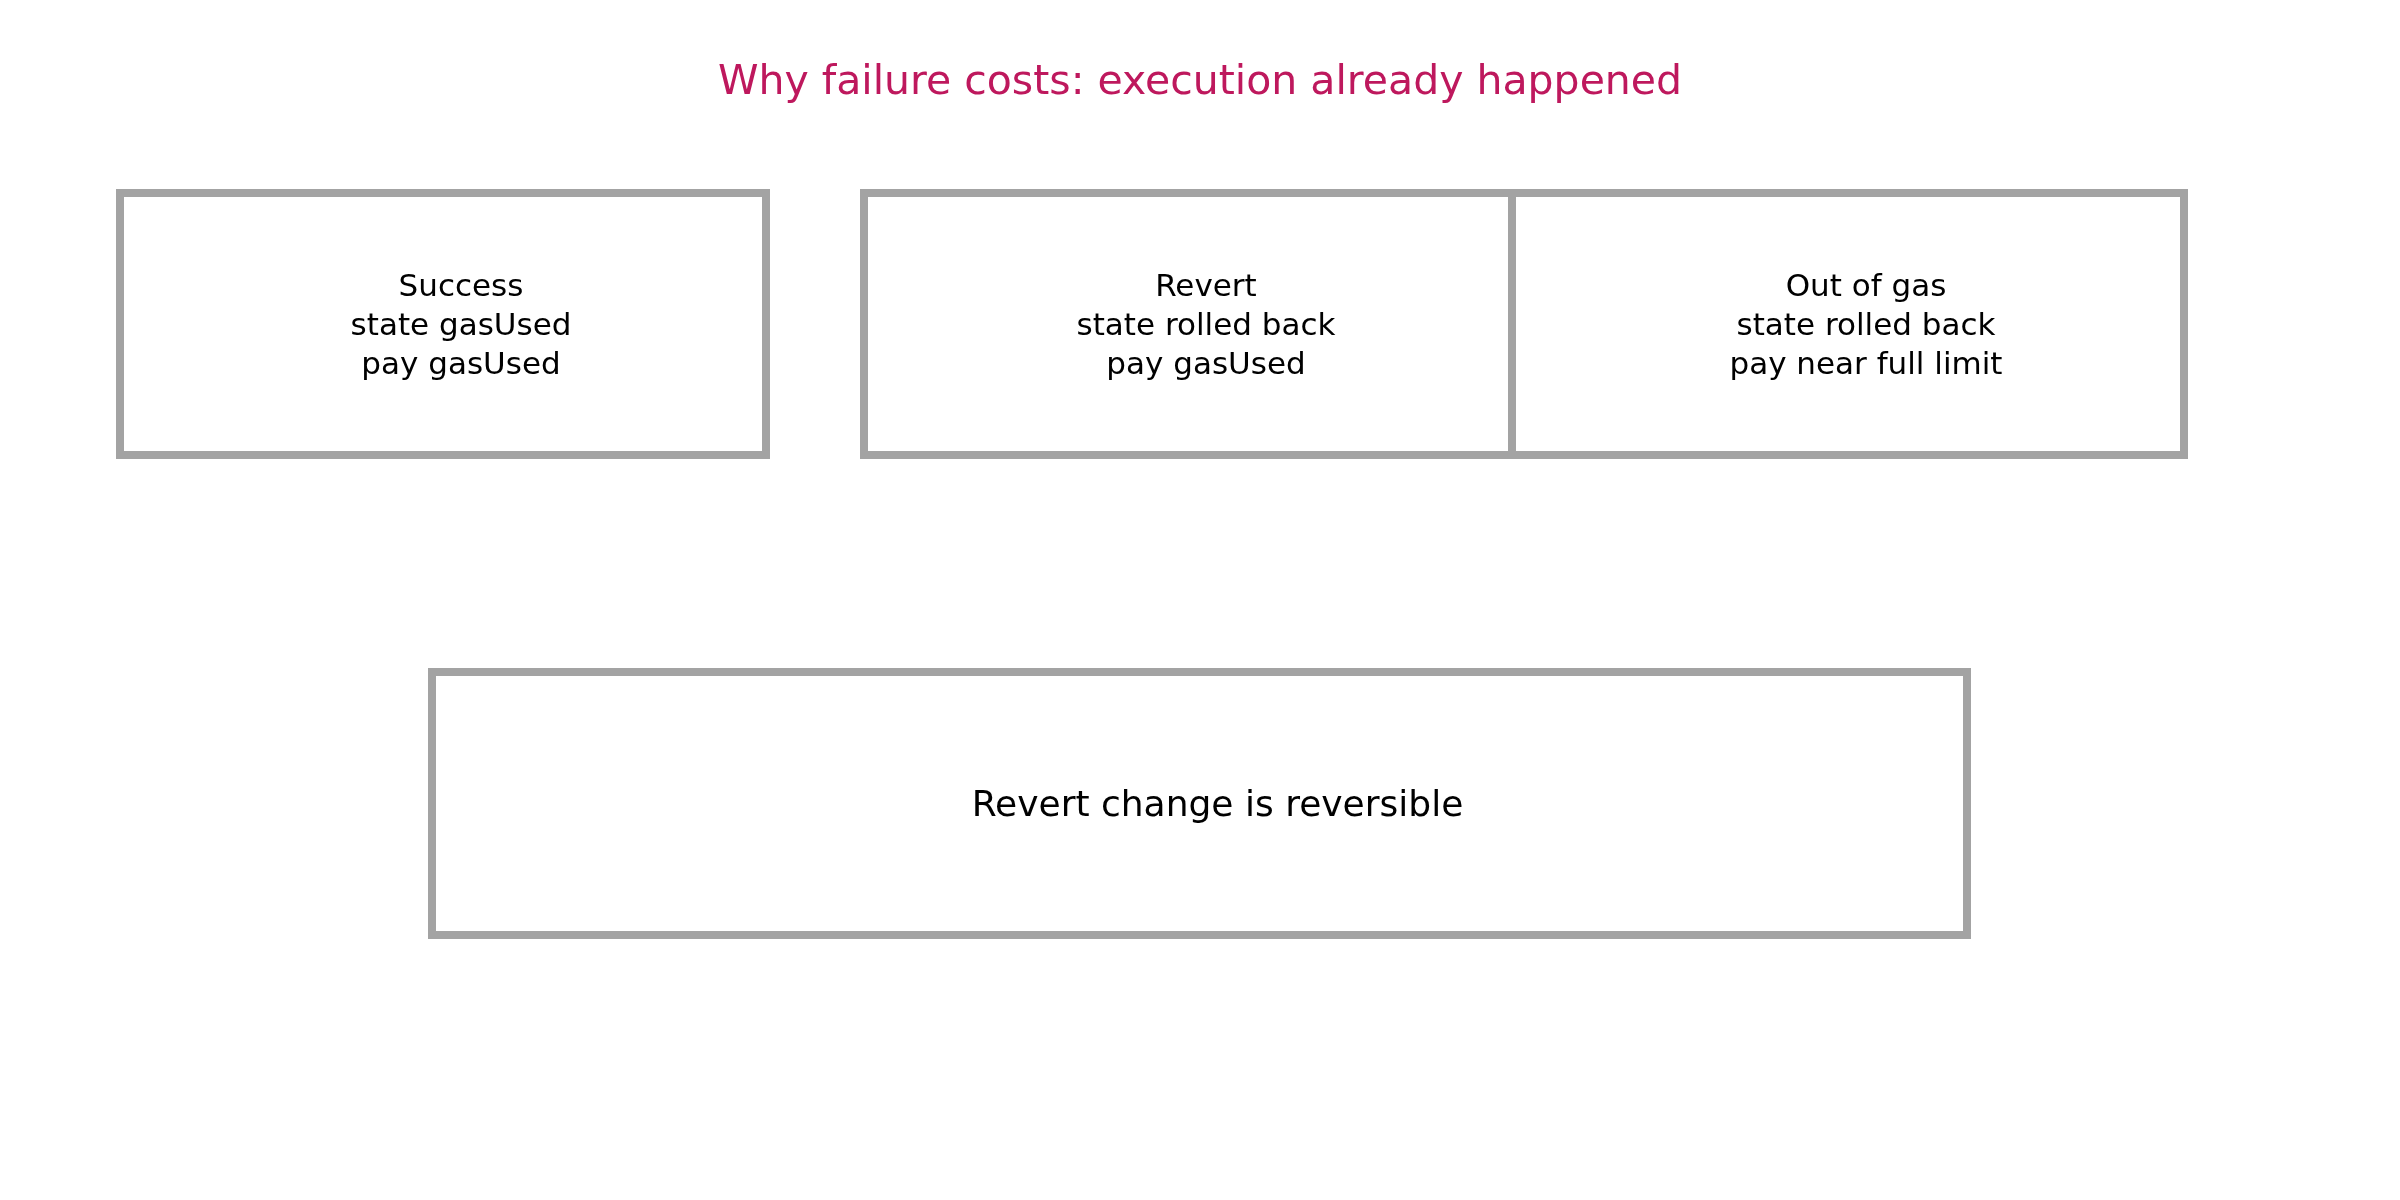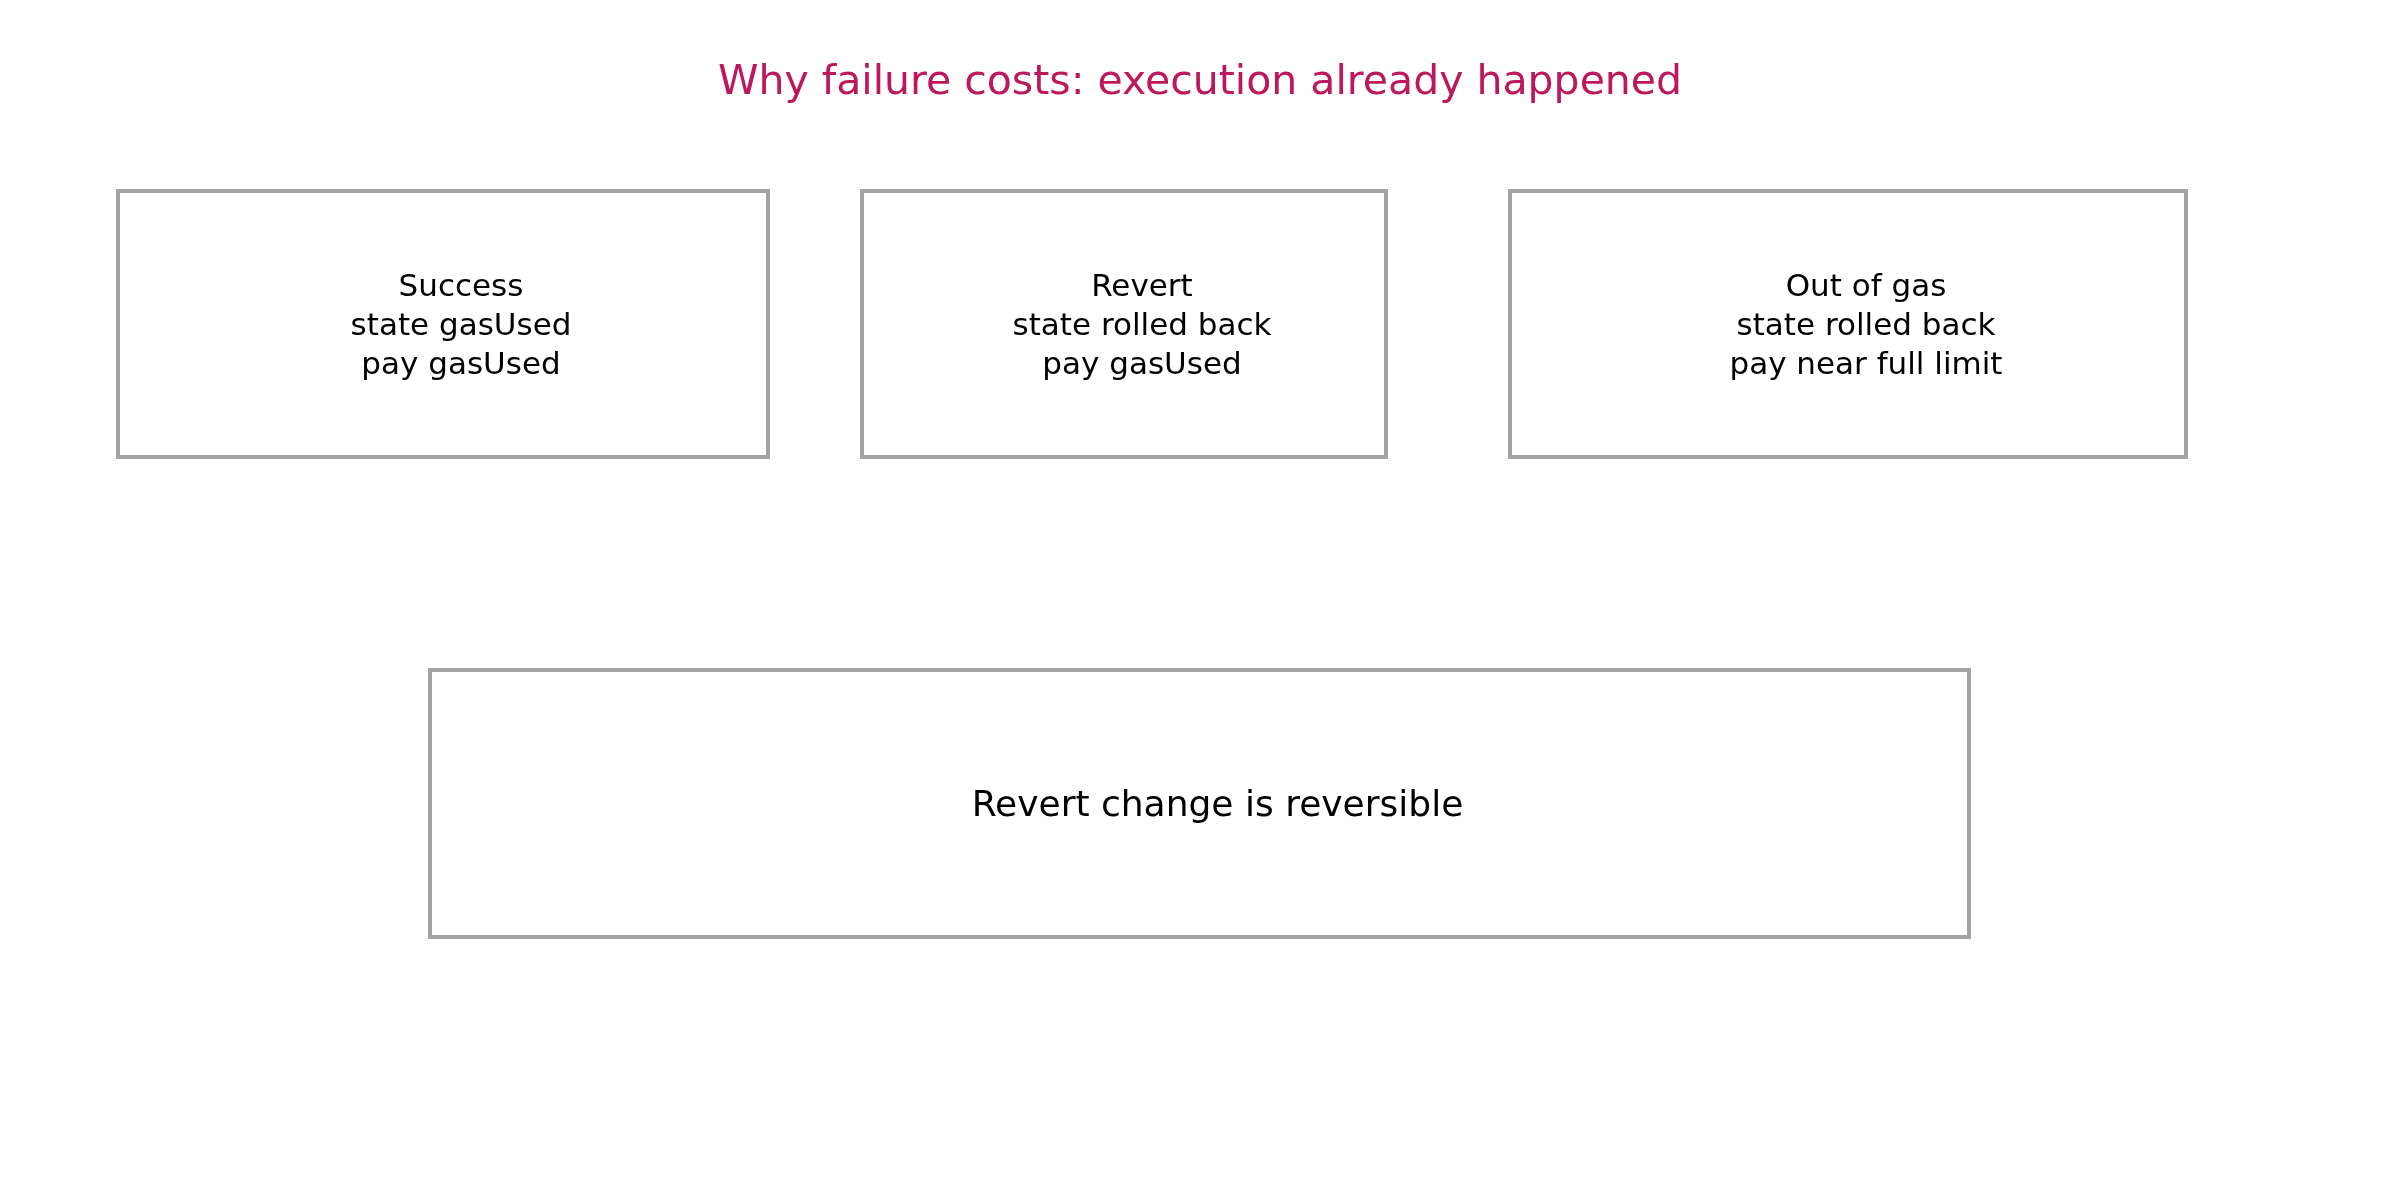--- a/index.html
+++ b/index.html
@@ -29,38 +29,38 @@
     width: 2400px;
     text-align: center;
     font-size: 41px;
     line-height: 48px;
     color: #be185d;
     white-space: nowrap;
   }
   .node-box {
     position: absolute;
     box-sizing: border-box;
-    border: 4px solid #a3a3a3;
+    border: 8px solid #a3a3a3;
     background: #ffffff;
     display: flex;
     flex-direction: column;
     align-items: center;
     justify-content: center;
     text-align: center;
     padding-left: 36px;
   }
   .node-box .line {
     display: block;
     font-size: 31px;
     line-height: 39px;
     color: #000000;
     white-space: nowrap;
   }
   #box-success { left: 116px; top: 189px; width: 654px; height: 270px; }
-  #box-revert  { left: 860px; top: 189px; width: 528px; height: 270px; }
+  #box-revert  { left: 860px; top: 189px; width: 656px; height: 270px; }
   #box-outofgas{ left: 1508px; top: 189px; width: 680px; height: 270px; }
   #box-summary { left: 428px; top: 668px; width: 1543px; height: 271px; }
   #box-summary .line {
     font-size: 36px;
     line-height: 45px;
   }
 </style>
 </head>
 <body>
 

